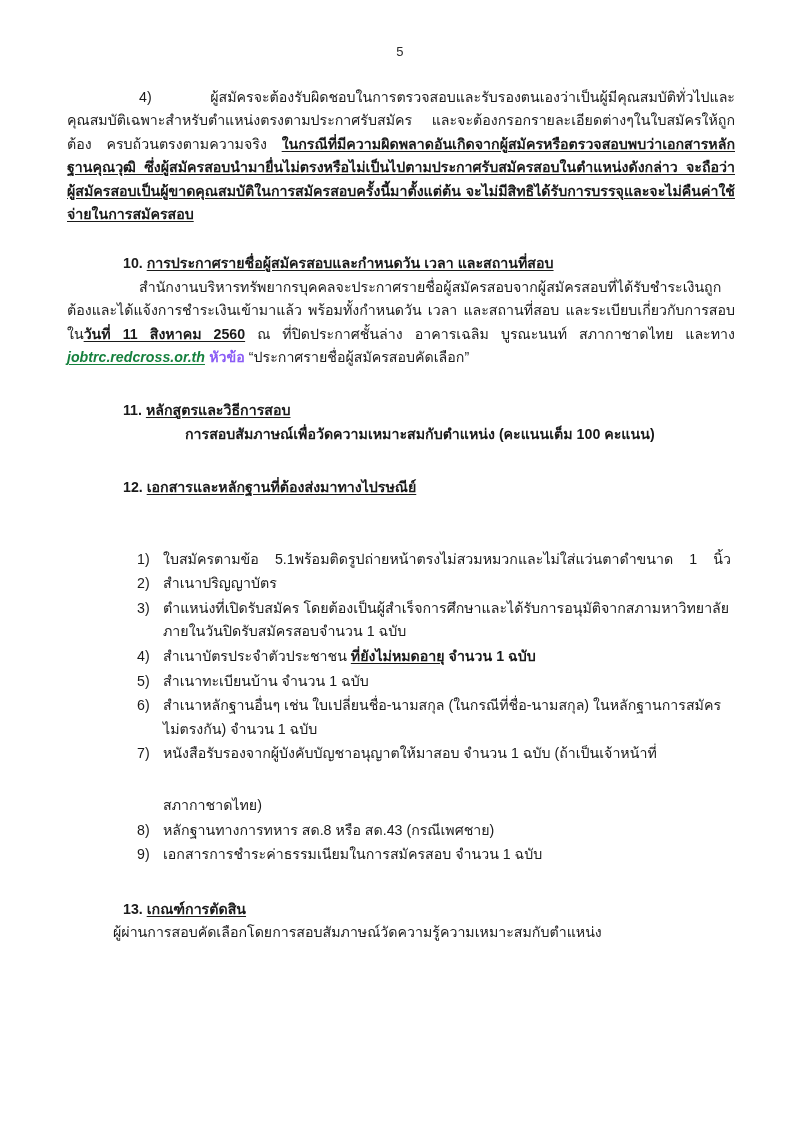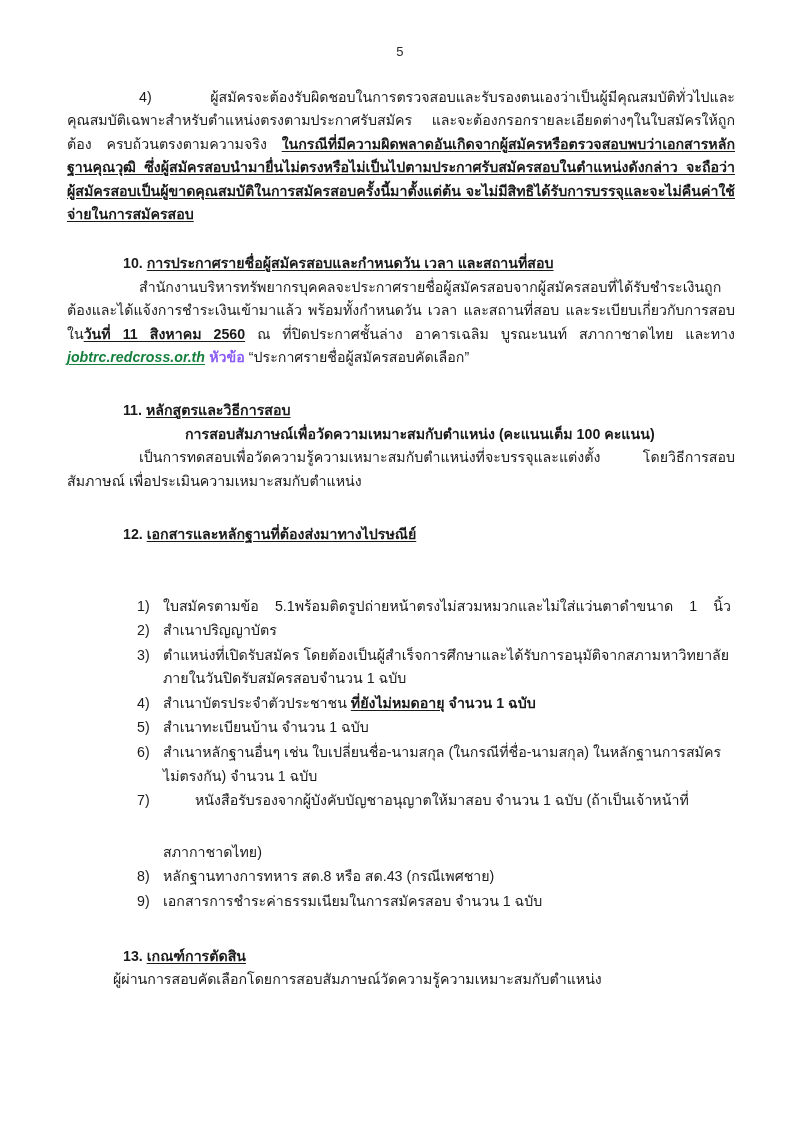--- a/index.html
+++ b/index.html
@@ -144,21 +144,20 @@
 
     <p class="para first-indent"><span>สำนักงานบริหารทรัพยากรบุคคลจะประกาศรายชื่อผู้สมัครสอบจากผู้สมัครสอบที่ได้รับชำระเงินถูกต้องและได้แจ้งการชำระเงินเข้ามาแล้ว พร้อมทั้งกำหนดวัน เวลา และสถานที่สอบ และระเบียบเกี่ยวกับการสอบใน</span><span class="bu">วันที่ 11 สิงหาคม 2560</span><span> ณ ที่ปิดประกาศชั้นล่าง อาคารเฉลิม บูรณะนนท์ สภากาชาดไทย และทาง </span><a class="link" href="#">jobtrc.redcross.or.th</a><span> </span><span class="accent">หัวข้อ</span><span> </span><span>“ประกาศรายชื่อผู้สมัครสอบคัดเลือก”</span></p>
 
     <div class="gap-xl"></div>
 
     <div class="section-head"><span class="num">11.</span>
       <span class="title">หลักสูตรและวิธีการสอบ</span></div>
 
     <div class="sub11a">การสอบสัมภาษณ์เพื่อวัดความเหมาะสมกับตำแหน่ง (คะแนนเต็ม 100 คะแนน)</div>
 
-    <p class="para first-indent">เป็นการทดสอบเพื่อวัดความรู้ความเหมาะสมกับตำแหน่งที่จะบรรจุและแต่งตั้ง โดยวิธีการสอบสัมภาษณ์ เพื่อประเมินความเหมาะสมกับตำแหน่ง</p>
 
     <div class="gap-xl"></div>
 
     <div class="section-head"><span class="num">12.</span>
       <span class="title">เอกสารและหลักฐานที่ต้องส่งมาทางไปรษณีย์</span></div>
 
     <ol class="doclist">
 
       <li class="wide">
         <span class="marker">1)</span>
@@ -187,21 +186,21 @@
       </li>
 
       <li class="wide">
         <span class="marker">6)</span>
         <span style="display:block;">สำเนาหลักฐานอื่นๆ เช่น ใบเปลี่ยนชื่อ-นามสกุล (ในกรณีที่ชื่อ-นามสกุล) ในหลักฐานการสมัคร</span>
         <span style="display:block;">ไม่ตรงกัน) จำนวน 1 ฉบับ</span>
       </li>
 
       <li class="wide">
         <span class="marker">7)</span>
-        <span style="display:block;margin-left:32px;">หนังสือรับรองจากผู้บังคับบัญชาอนุญาตให้มาสอบ จำนวน 1 ฉบับ (ถ้าเป็นเจ้าหน้าที่</span>
+        <span style="display:block;">หนังสือรับรองจากผู้บังคับบัญชาอนุญาตให้มาสอบ จำนวน 1 ฉบับ (ถ้าเป็นเจ้าหน้าที่</span>
         <span style="display:block;margin-top:28px;">สภากาชาดไทย)</span>
       </li>
 
       <li>
         <span class="marker">8)</span>
         <span>หลักฐานทางการทหาร สด.8 หรือ สด.43 (กรณีเพศชาย)</span>
       </li>
 
       <li>
         <span class="marker">9)</span>

